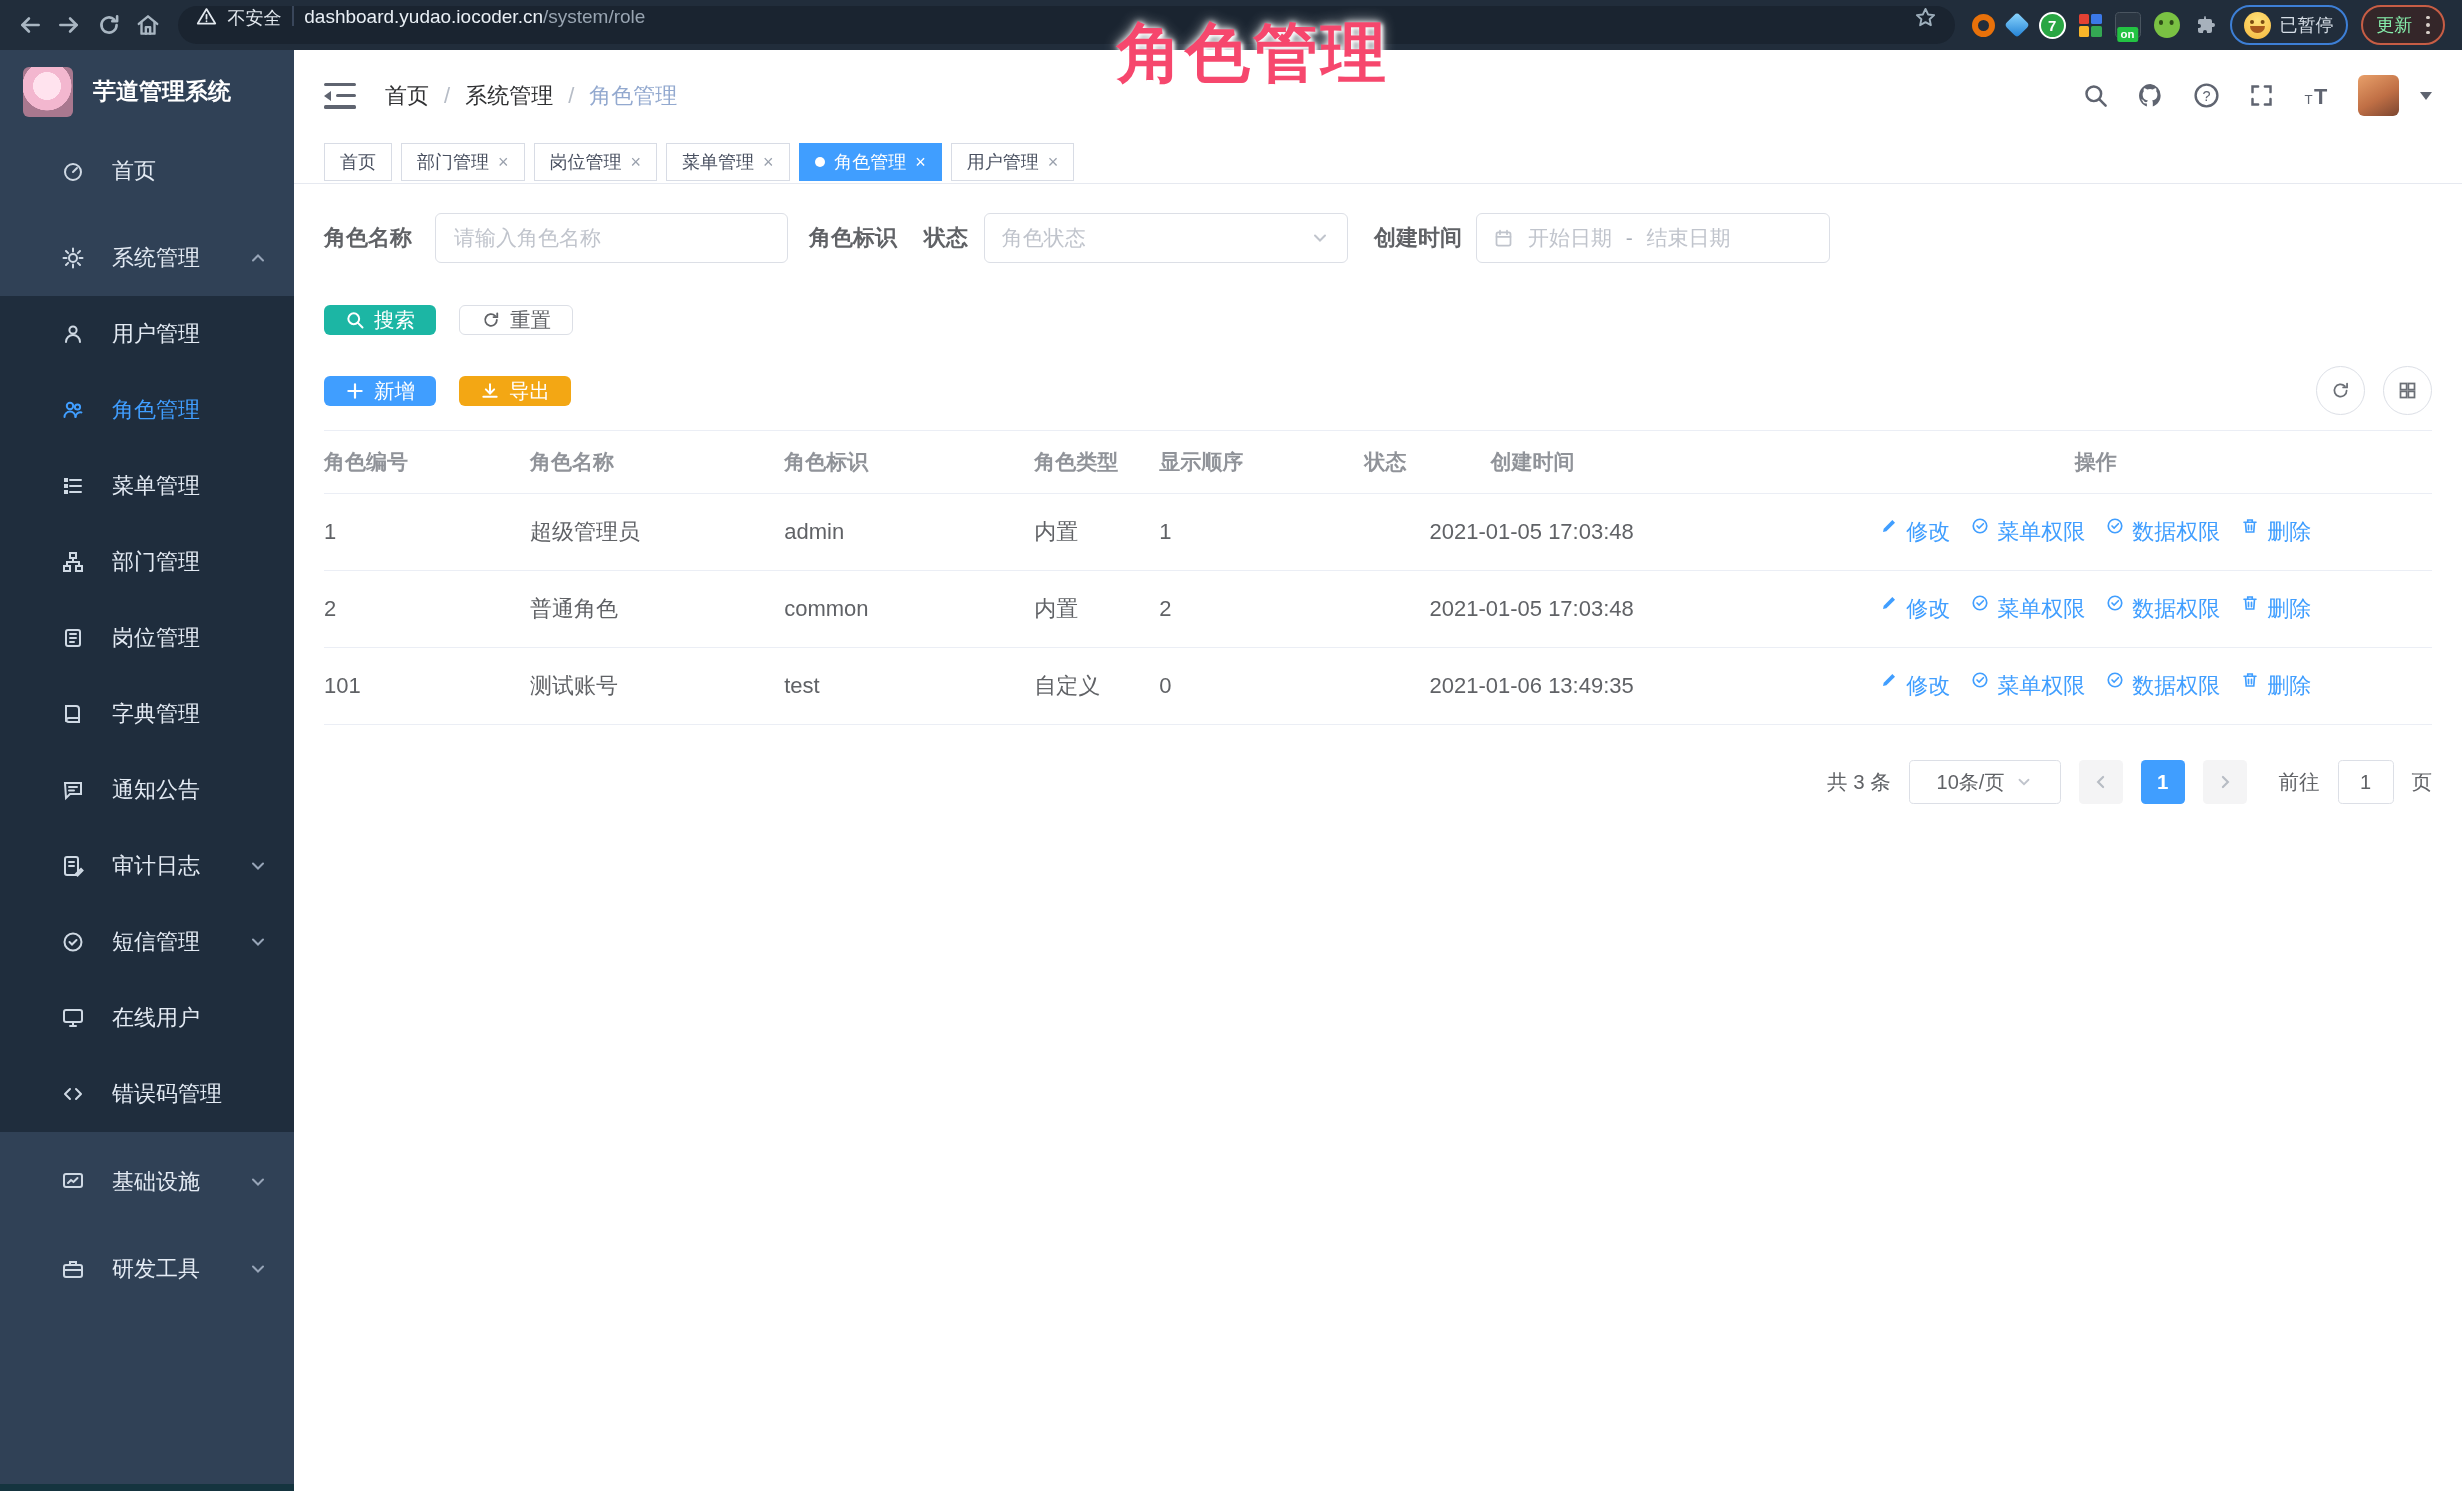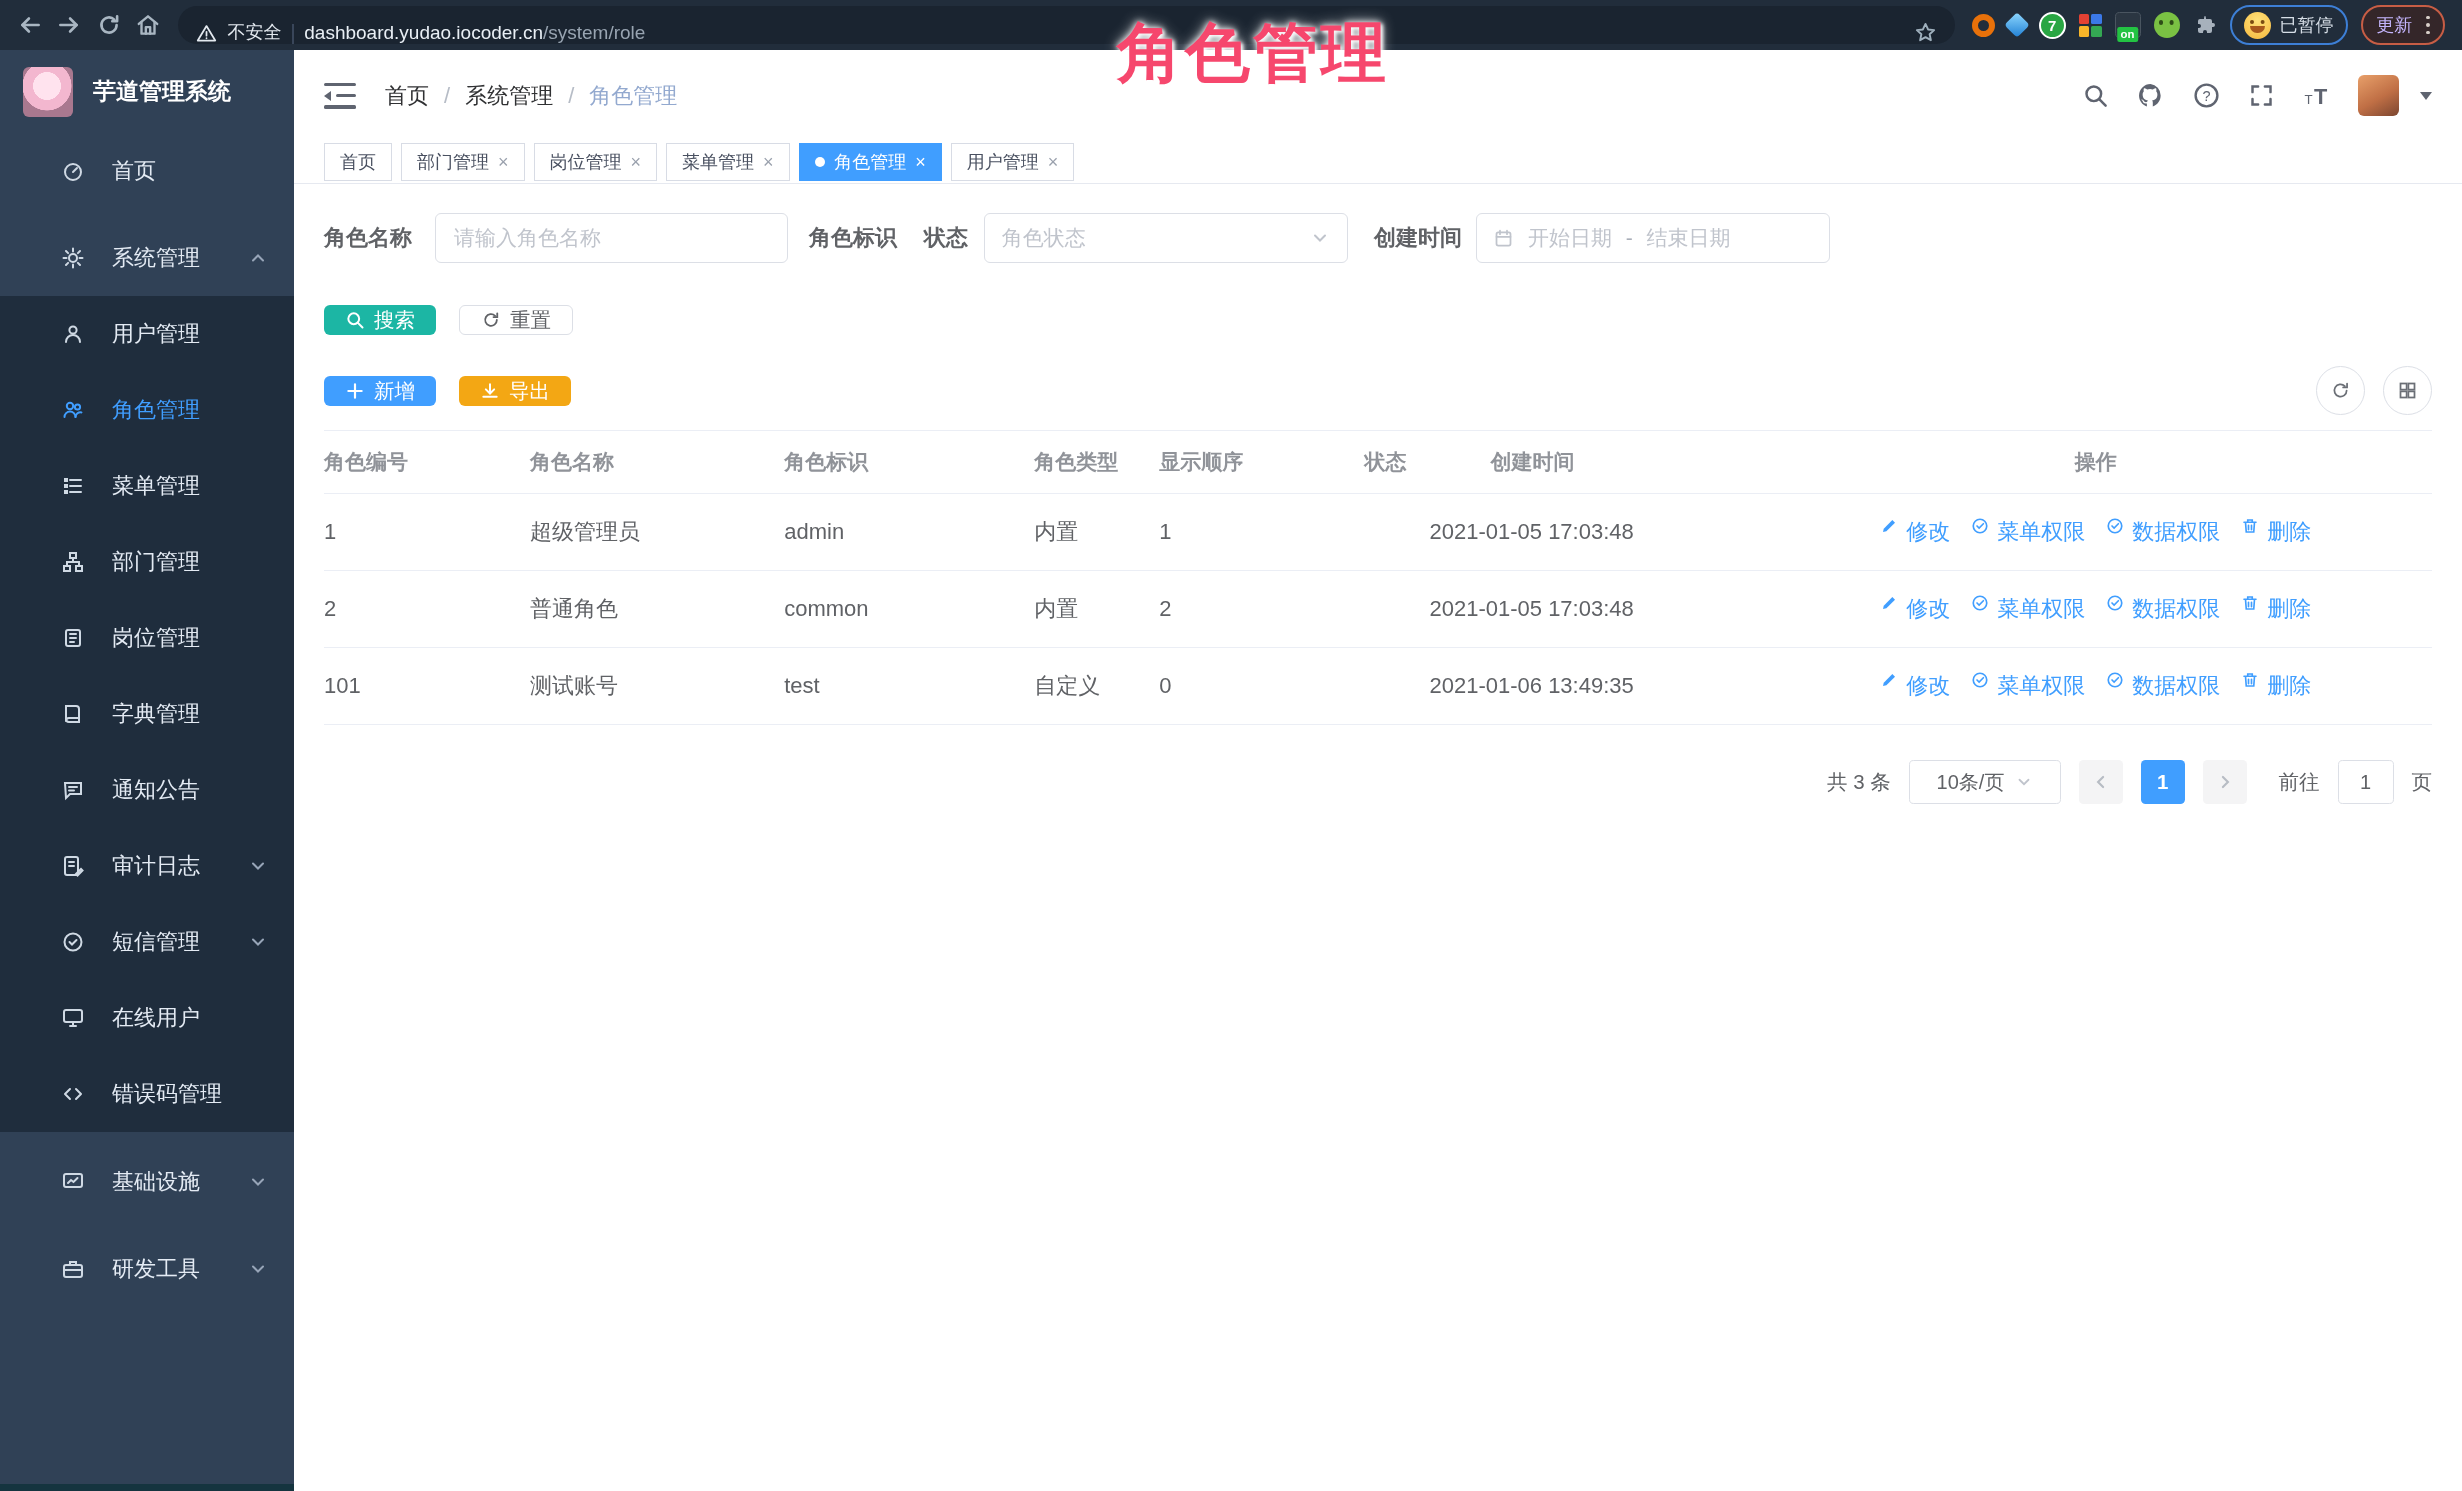--- a/index.html
+++ b/index.html
@@ -3,21 +3,21 @@
 <meta charset="utf-8">
 <style>
   html,body{margin:0;padding:0;background:#fff}
   .stage{position:relative;width:2462px;height:1492px;overflow:hidden;background:#fff;
          font-family:"Liberation Sans","DejaVu Sans",sans-serif}
   svg{display:block}
 
   
   .chrome{height:50px;background:#212d3b;display:flex;align-items:center;padding:0 12px;gap:4.6px}
   .nav-btn{width:35px;height:35px;display:flex;align-items:center;justify-content:center;color:#a9b6c2;flex-shrink:0}
-  .omnibox{flex:1;height:38px;background:#1a2430;border-radius:19px;display:flex;align-items:flex-end;
+  .omnibox{flex:1;height:38px;background:#1a2430;border-radius:19px;display:flex;align-items:flex-start;
            padding:0 18px;gap:10.6px;margin:0 7.6px;min-width:0}
   .warn-text{font-size:18px;color:#e3e9ef;white-space:nowrap}
   .vdiv{width:1.5px;height:20px;background:#39465a;flex-shrink:0}
   .url{font-size:19px;white-space:nowrap;overflow:hidden}
   .url .domain{color:#e9eff5}
   .url .path{color:#98a4b1}
   .star-wrap{margin-left:auto;color:#9fb0bd}
   .ext-area{display:flex;align-items:center;gap:13px;padding:0 4.6px;flex-shrink:0}
   .ring-icon{width:23px;height:23px;border-radius:50%;border:6px solid #e8710a;box-sizing:border-box}
   .gem-icon{width:18px;height:18px;border-radius:3.8px;background:linear-gradient(135deg,#8fd8ff,#1f7fd4);transform:rotate(45deg)}
@@ -31,21 +31,21 @@
   .monkey-icon{width:26px;height:26px;border-radius:50%;background:#7ac143;position:relative}
   .monkey-icon::before{content:"";position:absolute;left:5.3px;top:8.3px;width:4.6px;height:4.6px;border-radius:50%;
                        background:#2e4d17;box-shadow:10.6px 0 0 #2e4d17}
   .emoji-face{width:27px;height:27px;border-radius:50%;background:radial-gradient(circle at 50% 32%,#ffe27a,#f6b73c);position:relative;flex-shrink:0}
   .emoji-face::before{content:"";position:absolute;left:6px;top:8.3px;width:4.6px;height:4.6px;border-radius:50%;
                       background:#7a4b12;box-shadow:10.6px 0 0 #7a4b12}
   .emoji-face::after{content:"";position:absolute;left:6px;top:14.4px;width:15px;height:7.6px;border-radius:0 0 15px 15px;background:#a9591c}
   .pill-paused{display:flex;align-items:center;gap:9px;border:2.3px solid #3d7fd6;border-radius:20.5px;height:36px;
                padding:0 12px;color:#d6dee6;font-size:18px;white-space:nowrap}
   .pill-update{display:flex;align-items:center;gap:13.7px;border:2.3px solid #c75d45;border-radius:20.5px;height:36px;
-               padding:0 13.7px;color:#c4b5fd;font-size:18px;background:#342629;white-space:nowrap}
+               padding:0 13.7px;color:#86efac;font-size:18px;background:#342629;white-space:nowrap}
   .kebab{display:flex;flex-direction:column;gap:3.8px}
   .kebab i{width:3.8px;height:3.8px;border-radius:50%;background:#d8cfc9}
 
   
   .annotation{position:absolute;left:1117px;top:9px;z-index:60;font-size:65px;font-weight:bold;letter-spacing:3px;
               color:#f6476d;font-family:"DejaVu Sans","Liberation Sans",sans-serif;
               text-shadow:0 0 6px rgba(255,255,255,.95),0 0 13.7px rgba(255,255,255,.85),2.3px 2.3px 3.8px rgba(255,255,255,.9)}
 
   
   .app{display:flex;height:1442px}

